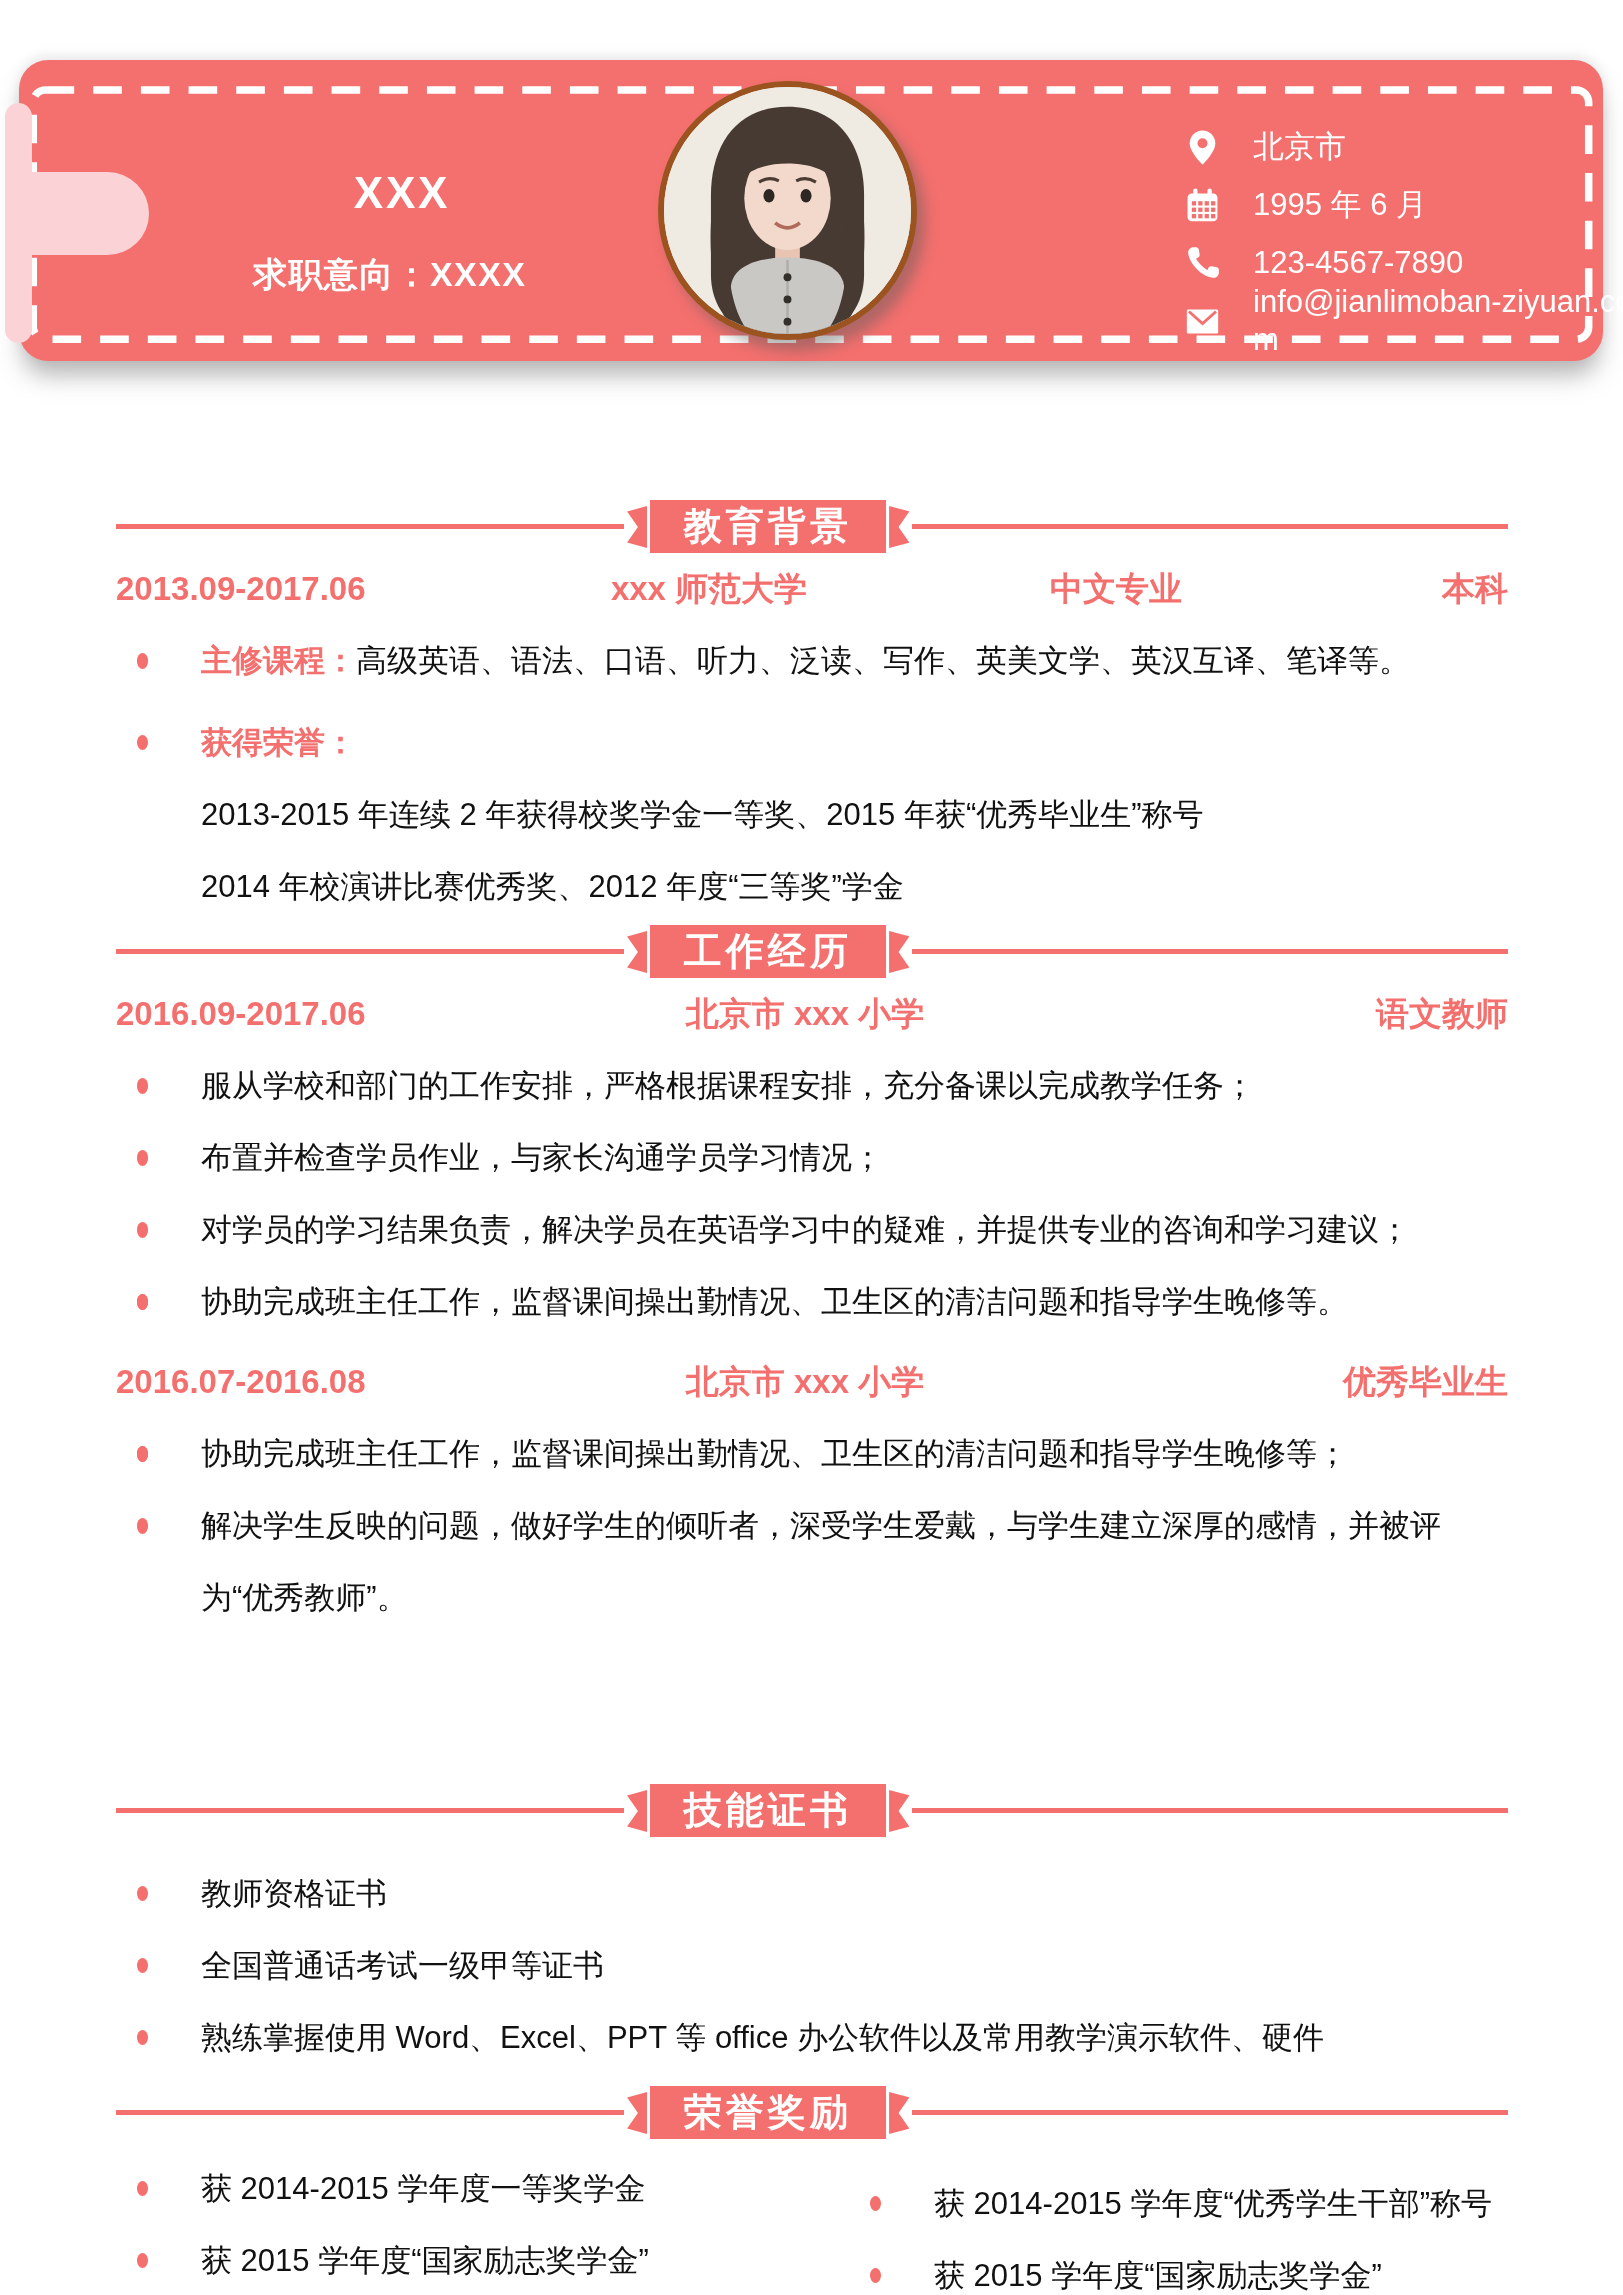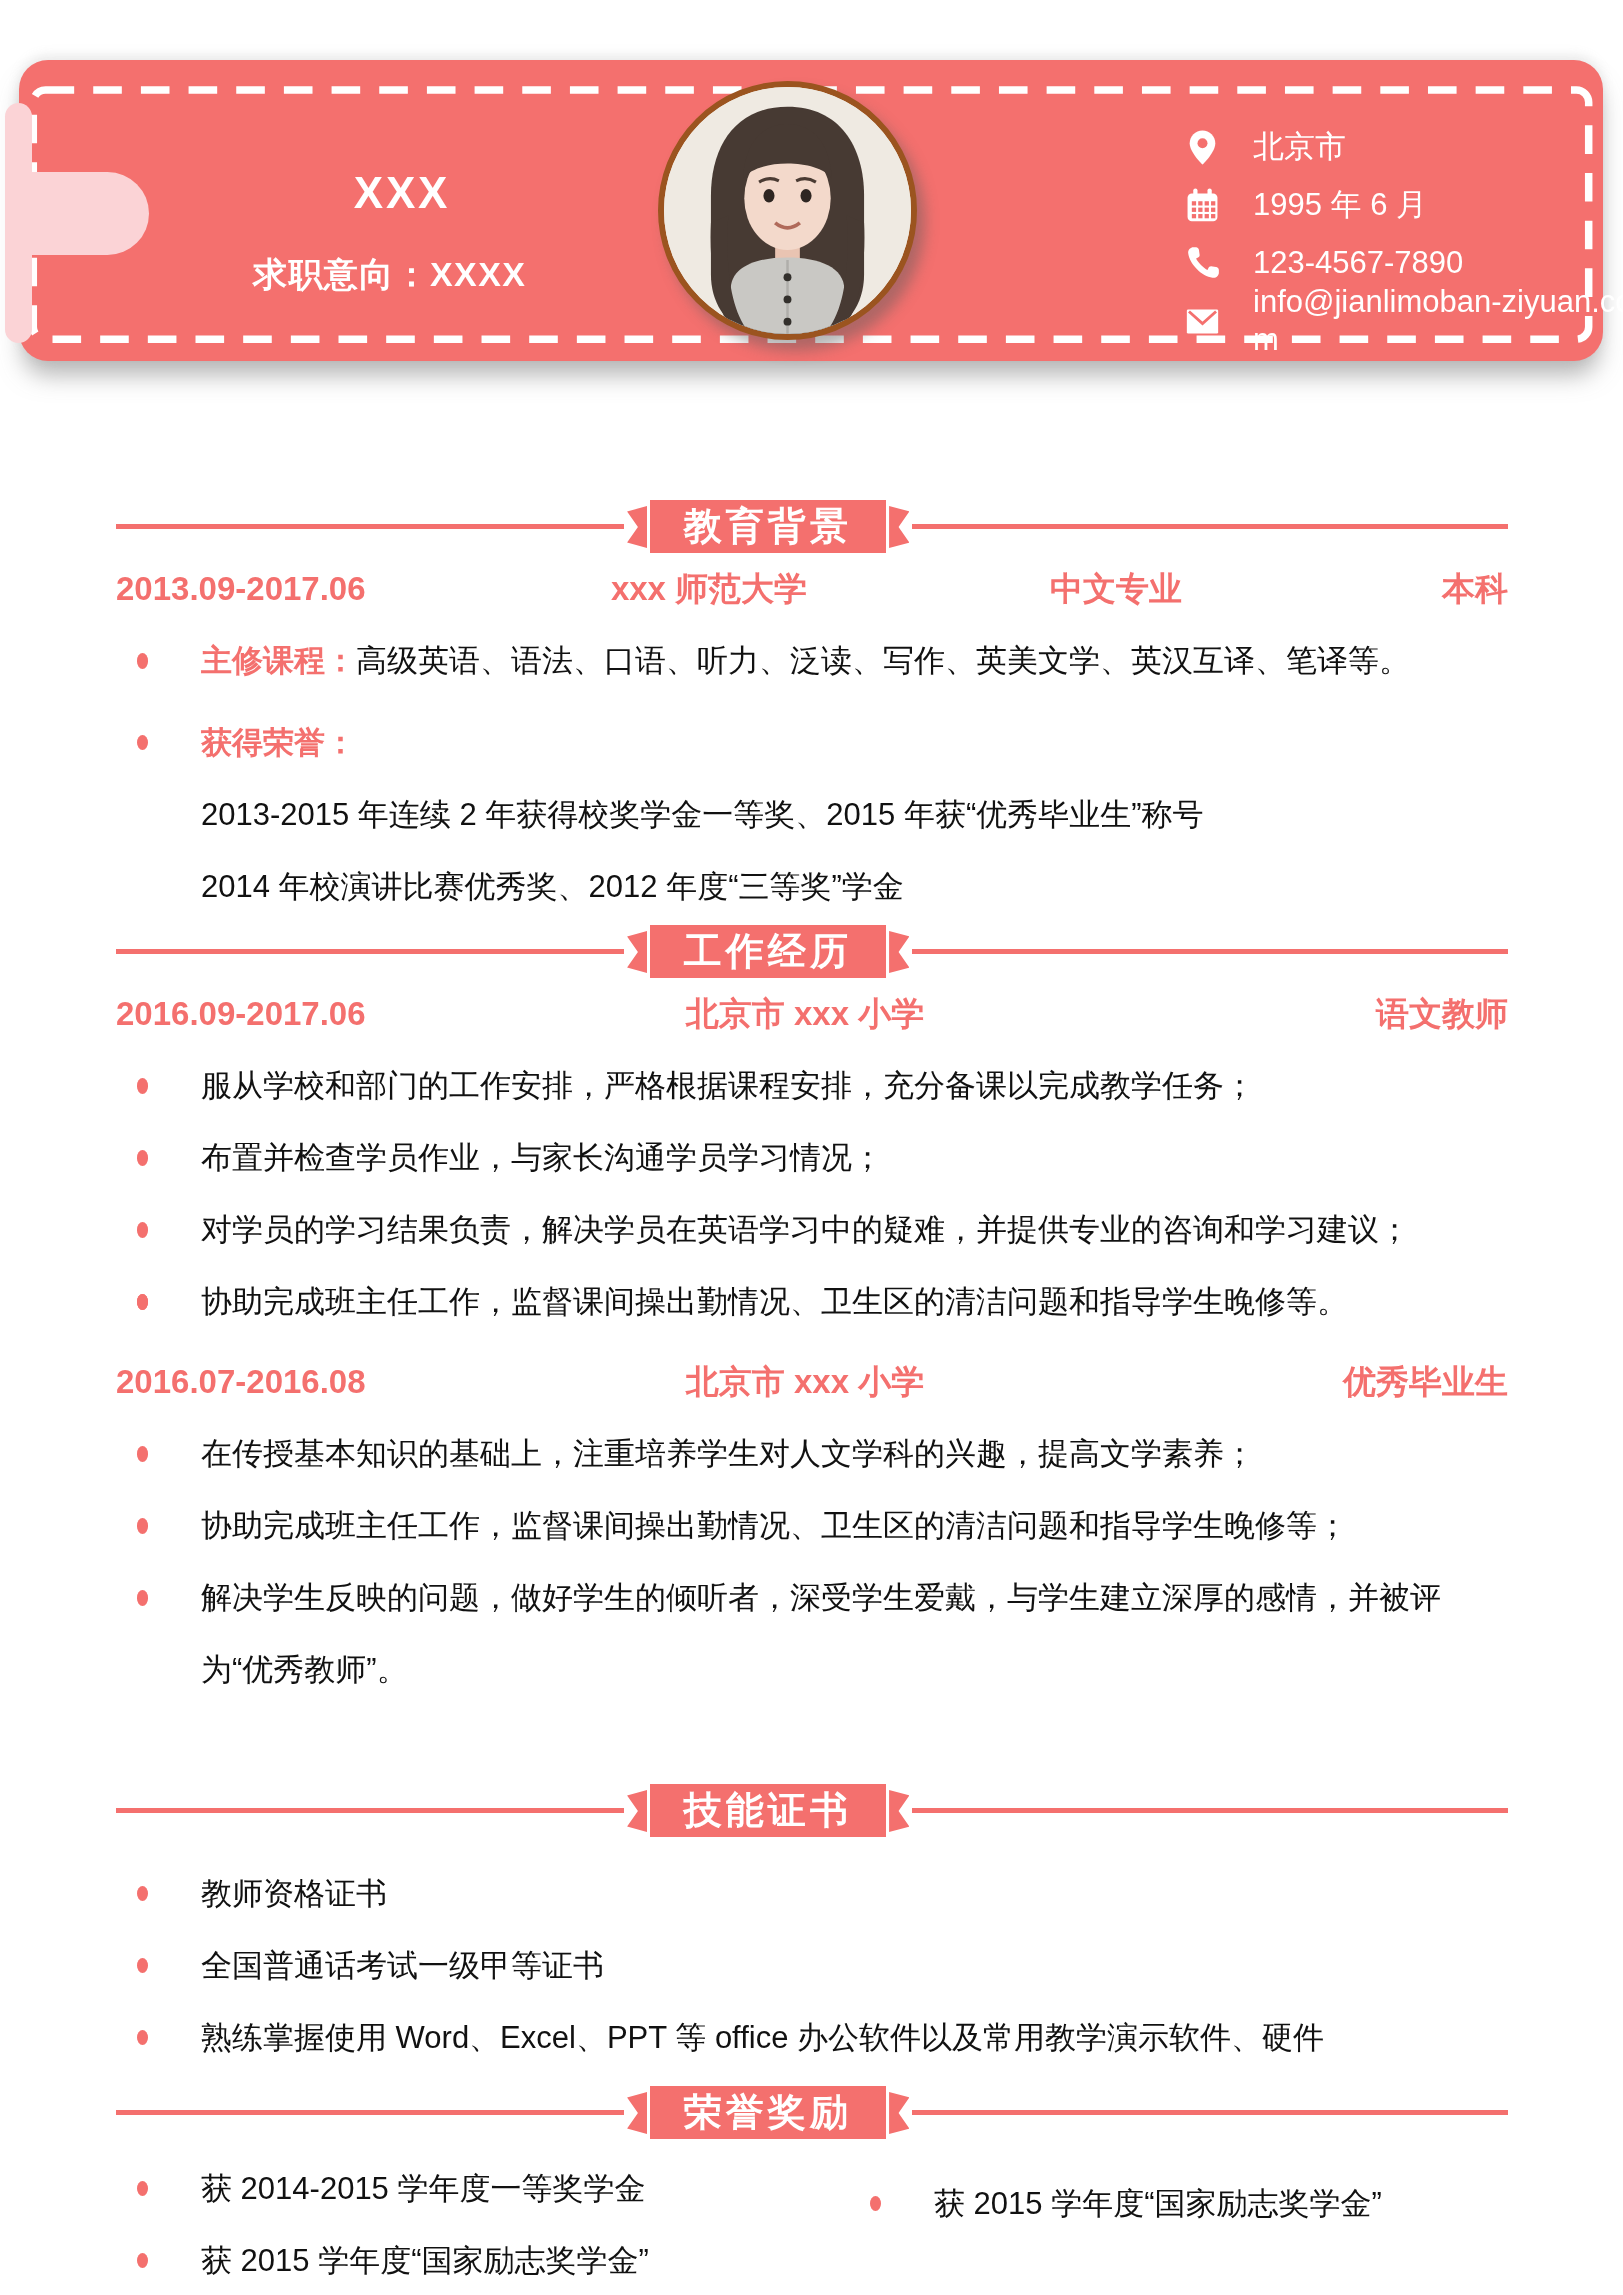--- a/index.html
+++ b/index.html
@@ -201,21 +201,21 @@
     <div class="para"><span class="dot"></span><span>布置并检查学员作业，与家长沟通学员学习情况；</span></div>
     <div class="para"><span class="dot"></span><span>对学员的学习结果负责，解决学员在英语学习中的疑难，并提供专业的咨询和学习建议；</span></div>
     <div class="para"><span class="dot"></span></div>
     <div class="para"><span class="dot"></span><span>协助完成班主任工作，监督课间操出勤情况、卫生区的清洁问题和指导学生晚修等。</span></div>
 
     <div class="erow" style="margin-top:8.2px;">
       <span class="cell-date">2016.07-2016.08</span>
       <span class="cell-school-w">北京市 xxx 小学</span>
       <span class="cell-right">优秀毕业生</span>
     </div>
-    <div class="para"><span class="dot"></span><span>在传授基本知识的基础上，注重培养学生对人文学科的兴趣，提高文学素养；</span></div>
+    <div class="para"><span class="dot"></span></div>
     <div class="para"><span class="dot"></span><span>协助完成班主任工作，监督课间操出勤情况、卫生区的清洁问题和指导学生晚修等；</span></div>
     <div class="para"><span class="dot"></span><span>解决学生反映的问题，做好学生的倾听者，深受学生爱戴，与学生建立深厚的感情，并被评为“优秀教师”。</span></div>
   </div>
 
   <div class="sec" style="top:1784px;">
     <div class="band-row">
       <div class="line-l"></div>
       <svg class="orn" viewBox="0 0 30 62">
           <polygon points="0,8 30,0 30,62 0,54 16,31"></polygon>
         </svg>
@@ -241,19 +241,20 @@
           <polygon points="30,8 0,0 0,62 30,54 14,31"></polygon>
         </svg>
       <div class="line-r"></div>
     </div>
     <div class="honor-cols">
       <div class="hcol-left">
         <div class="para"><span class="dot"></span><span>获 2014-2015 学年度一等奖学金</span></div>
         <div class="para"><span class="dot"></span><span>获 2015 学年度“国家励志奖学金”</span></div>
       </div>
       <div class="hcol-right">
+        <div class="para"><span class="dot"></span><span>获 2014-2015 学年度“优秀学生干部”称号</span></div>
         <div class="para"><span class="dot"></span><span>获 2015 学年度“国家励志奖学金”</span></div>
       </div>
     </div>
   </div>
 
 </div>
 
 
 </body></html>

